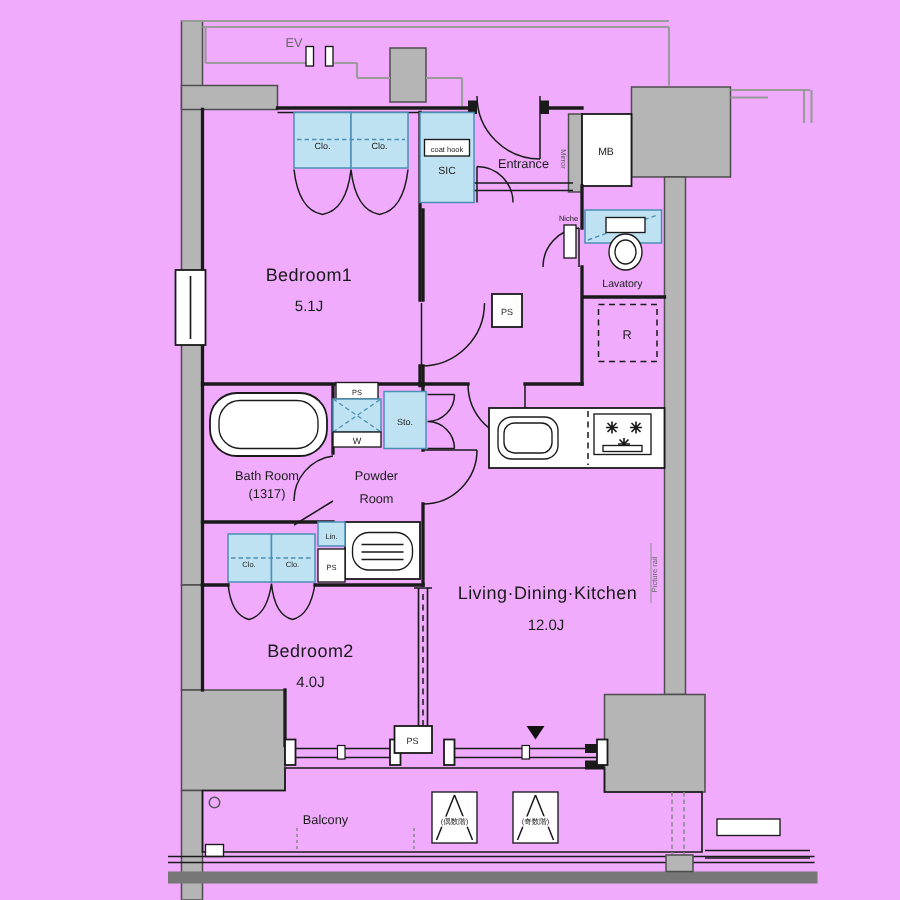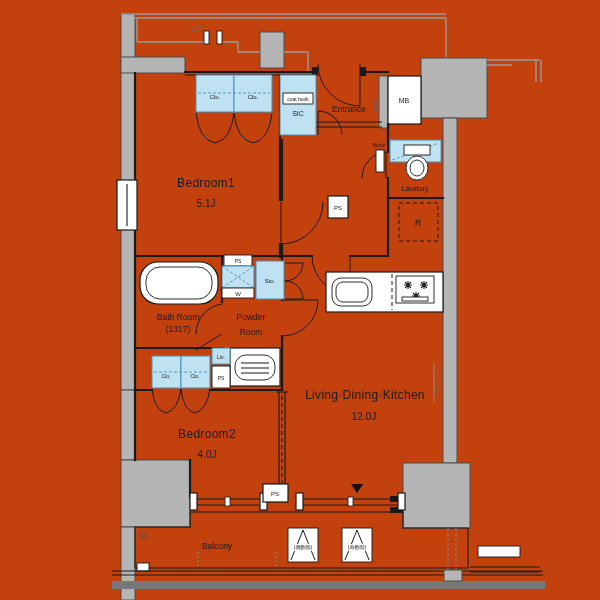--- a/index.html
+++ b/index.html
@@ -1,16 +1,16 @@
 <!DOCTYPE html>
 <html><head>
 <meta charset="utf-8">
 <style>
   html,body{margin:0;padding:0;background:#fff;}
-  #stage{position:relative;width:600px;height:600px;background:#c2410c;overflow:hidden;}
+  #stage{position:relative;width:600px;height:600px;background:#f0abfc;overflow:hidden;}
   svg{display:block;}
   text{font-family:"Liberation Sans","DejaVu Sans",sans-serif;fill:#1a1a1a;}
   .t-room{font-size:12px;letter-spacing:.3px;}
   .t-size{font-size:10px;}
   .t-med{font-size:8.5px;}
   .t-sm{font-size:7px;}
   .t-xs{font-size:6px;}
   .t-xxs{font-size:5px;}
   .t-gray{fill:#666;}
   .wall{stroke:#1a1a1a;stroke-width:2.2;fill:none;stroke-linecap:square;}

